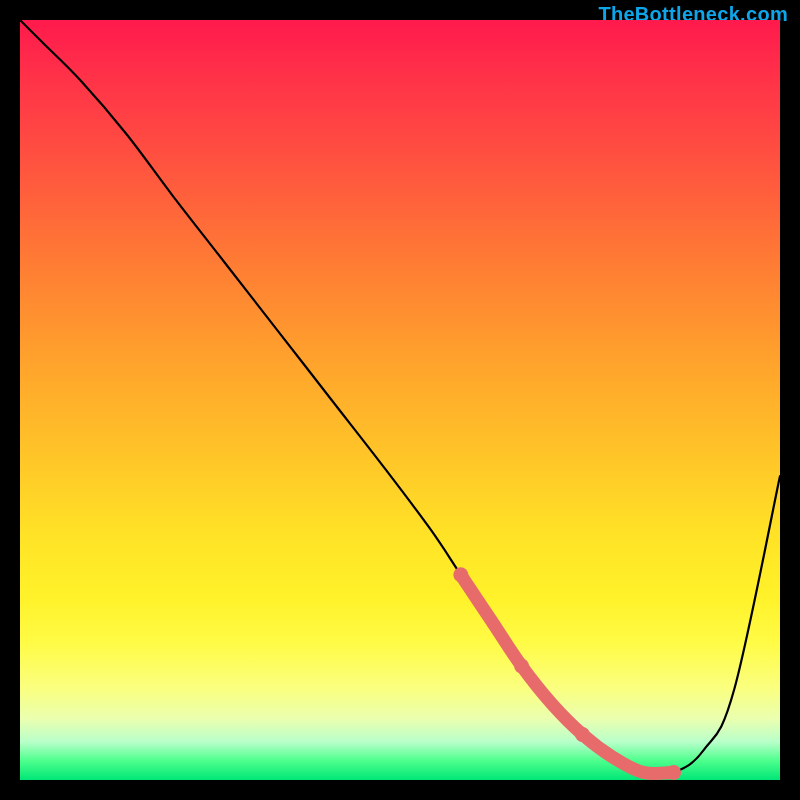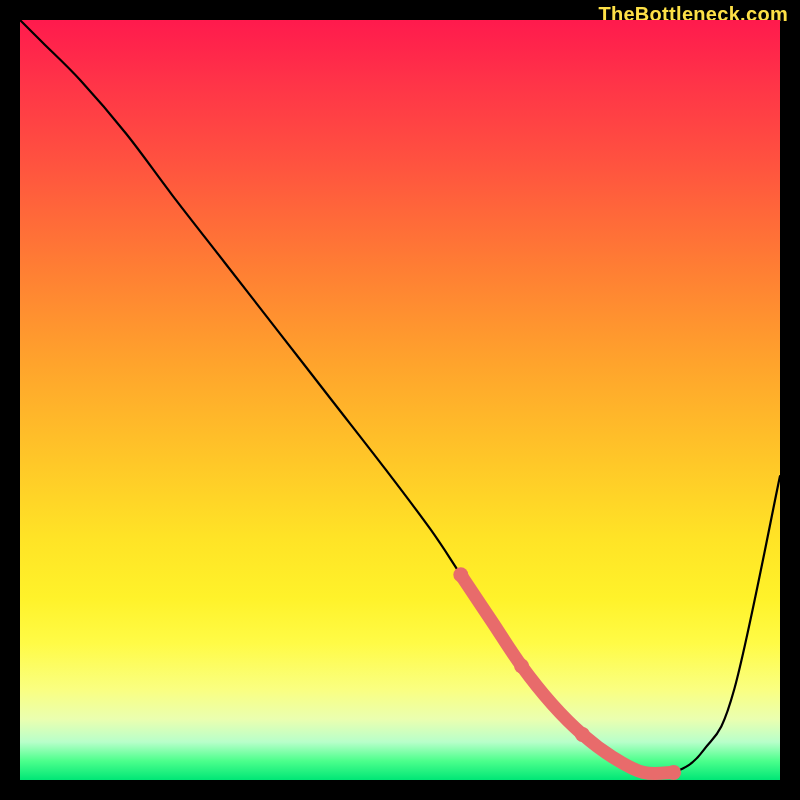--- a/index.html
+++ b/index.html
@@ -46,21 +46,21 @@
       #00e676 100%
     );
   }
   .watermark {
     position: absolute;
     top: 3px;
     right: 12px;
     font-family: Arial, Helvetica, sans-serif;
     font-size: 20px;
     font-weight: 600;
-    color: #fde047;
+    color: #0ea5e9;
     letter-spacing: 0.3px;
   }
   svg.curve {
     position: absolute;
     left: 0;
     top: 0;
     width: 100%;
     height: 100%;
     overflow: visible;
   }

